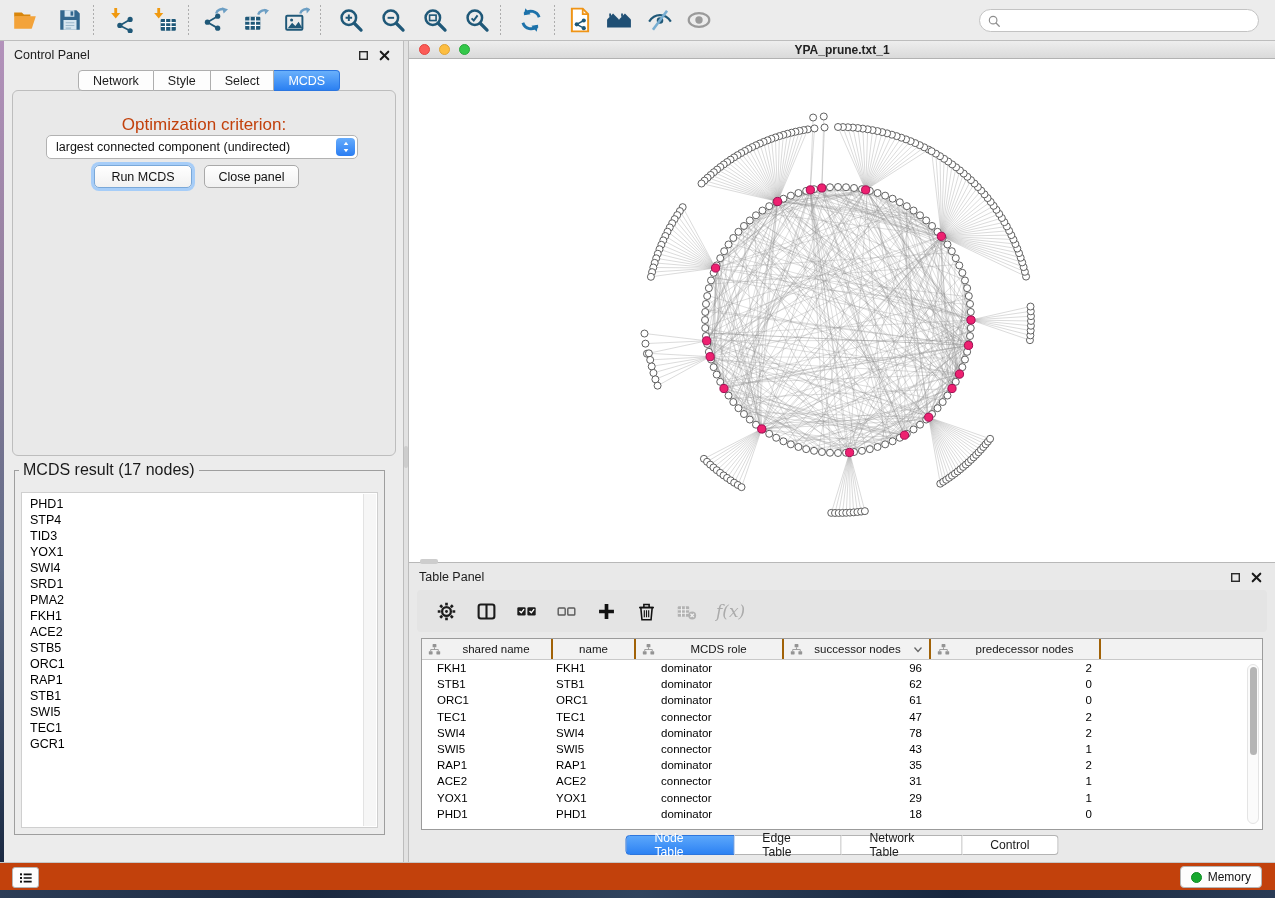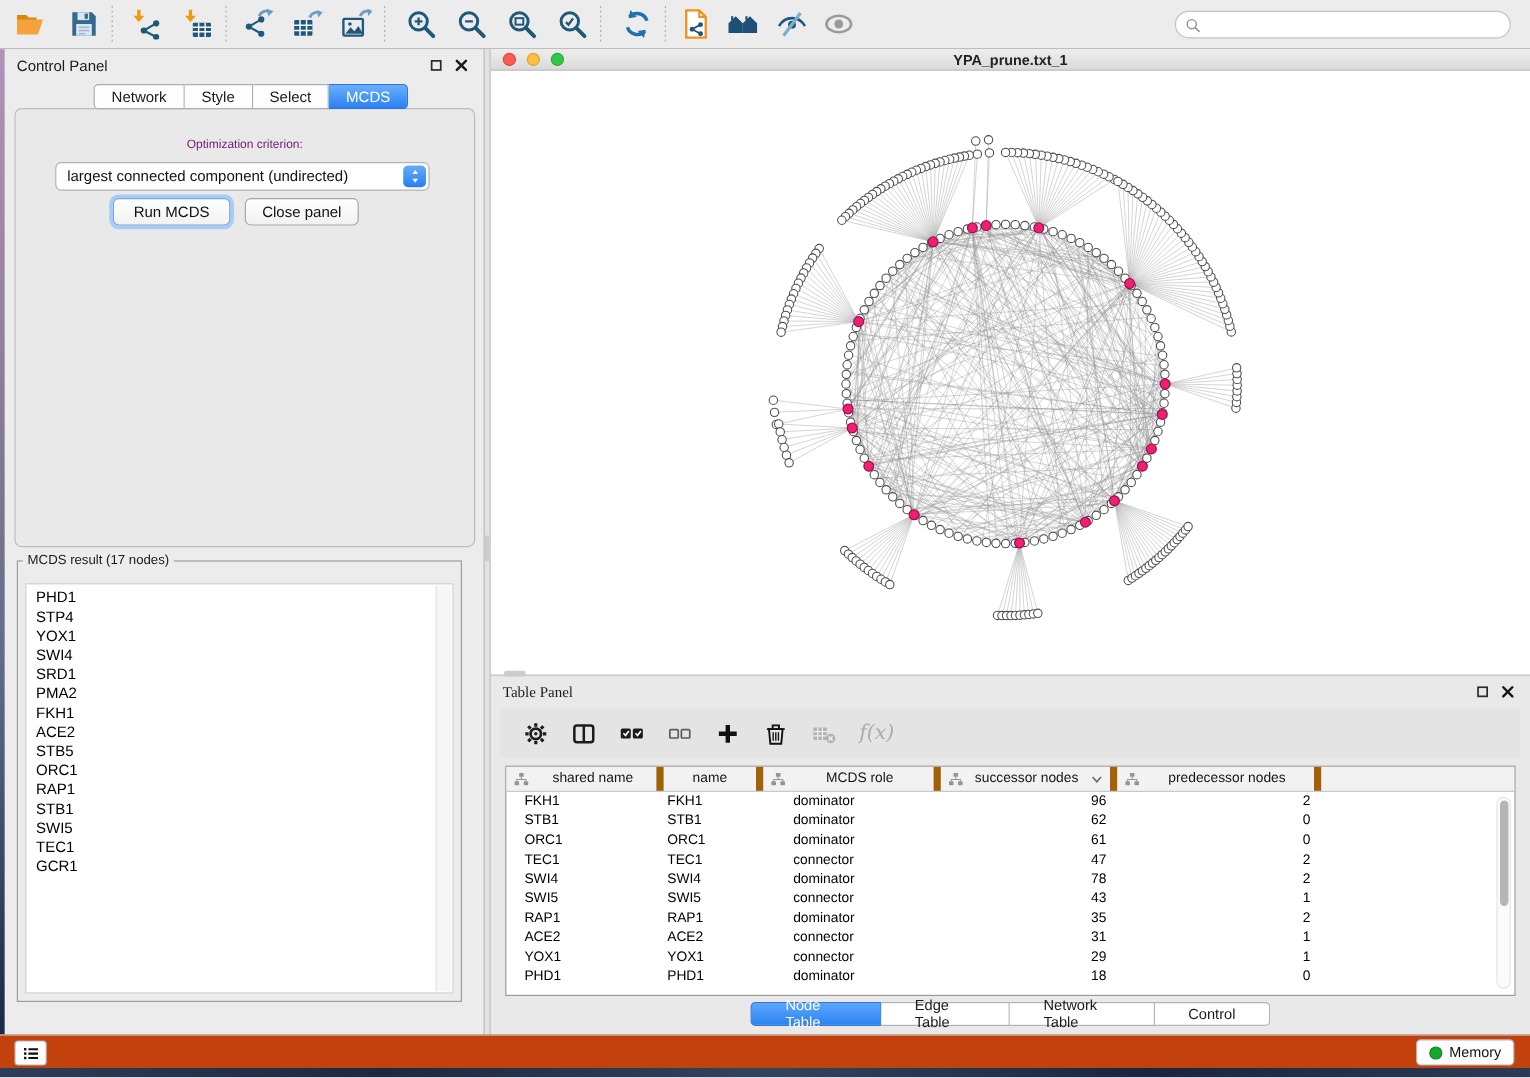--- a/index.html
+++ b/index.html
@@ -34,37 +34,37 @@
 
   .cp-tabs { position:absolute; left:74px; top:29px; display:flex; z-index:2; }
   .cp-tab { height:21px; padding:0 14px; background:#fdfdfd; border:1px solid #aeaeae; border-left:none;
             font-size:12.5px; color:#1c1c1c; display:flex; align-items:center; cursor:default; }
   .cp-tab:first-child { border-left:1px solid #aeaeae; border-radius:4px 0 0 4px; }
   .cp-tab:last-child { border-radius:0 4px 4px 0; }
   .cp-tab.active { background:linear-gradient(#69b0fb,#2b80f2); color:#fff; border-color:#2b76e0; }
 
   .cp-box { position:absolute; left:8px; top:49px; width:384px; height:366px; background:#e9e9e9;
             border:1px solid #bdbdbd; border-radius:6px; }
-  .crit-label { position:absolute; left:0; right:0; top:24px; text-align:center; font-size:10px; color:#701a75; }
+  .crit-label { position:absolute; left:0; right:0; top:24px; text-align:center; font-size:17px; color:#c2410c; }
   .dropdown { position:absolute; left:33px; top:44px; width:312px; height:24px; background:#fff;
               border:1px solid #b2b2b2; border-radius:5px; display:flex; align-items:center; cursor:default; }
   .dropdown .dd-label { flex:1; font-size:12.5px; padding-left:9px; color:#111; white-space:nowrap; overflow:hidden; }
   .dd-stepper { width:19px; height:18px; margin-right:2px; border-radius:4px;
                 background:linear-gradient(#66acfc,#2a7df2); display:flex; flex-direction:column;
                 align-items:center; justify-content:center; }
   .dd-stepper svg { width:10px; height:14px; }
   .btn-row { position:absolute; left:0; right:0; top:74px; }
   .cp-btn { position:absolute; height:23px; background:linear-gradient(#ffffff,#f1f1f1); border:1px solid #a9a9a9;
             border-radius:5px; font-size:12.5px; color:#111; font-family:inherit; }
   .btn-run { left:81px; width:98px; box-shadow:0 0 0 3px #a6cdf8; border-color:#7aa8d8; }
   .btn-closepanel { left:191px; width:95px; }
 
   .mcds-group { position:absolute; left:10px; top:420px; width:371px; height:374px;
                 border:1px solid #9e9e9e; background:transparent; }
-  .mcds-group legend { font-size:11px; color:#1a1a1a; margin-left:4px; padding:0 4px; }
+  .mcds-group legend { font-size:16px; color:#1a1a1a; margin-left:4px; padding:0 4px; }
   .mcds-list-wrap { position:absolute; left:6px; right:6px; top:13px; bottom:6px; background:#fff;
                     border:1px solid #cfcfcf; overflow:hidden; }
   .mcds-list { padding:3px 0 0 8px; }
   .mcds-item { font-size:12.5px; line-height:16px; color:#000; }
   .mcds-scroll { position:absolute; right:1px; top:1px; bottom:1px; width:13px; background:#f6f6f6;
                  border-left:1px solid #e3e3e3; }
 
   
   .v-splitter { position:absolute; left:403px; top:41px; width:6px; height:821px; background:#e2e2e2;
                 border-left:1px solid #bdbdbd; border-right:1px solid #bdbdbd; }
@@ -77,32 +77,32 @@
   .tl { position:absolute; top:3px; width:11px; height:11px; border-radius:50%; }
   .tl-red { left:10px; background:#fc5b57; border:1px solid #e2453f; }
   .tl-yellow { left:30px; background:#fdbe41; border:1px solid #e0a436; }
   .tl-green { left:50px; background:#34c84a; border:1px solid #2aa73d; }
   .net-title { position:absolute; left:0; right:0; top:2px; text-align:center; font-size:12px; font-weight:bold; color:#222; }
   .net-canvas { position:relative; width:866px; height:503px; background:#fff; }
   .h-handle { position:absolute; left:420px; top:559px; width:18px; height:5px; background:#cdcdcd; border-radius:2px; z-index:3;}
 
   
   .table-panel { position:absolute; left:409px; top:564px; width:866px; height:298px; background:#e9e9e9; }
-  .tp-title { position:absolute; left:10px; top:6px; font-size:12.5px; color:#1c1c1c;font-family:Liberation Serif, serif; }
+  .tp-title { position:absolute; left:10px; top:6px; font-size:12.5px; color:#1c1c1c; }
   .tp-float { right:33px; } .tp-close { right:12px; }
   .tp-toolbar { position:absolute; left:8px; top:26px; right:8px; height:42px; background:#e4e4e4;
                 border-radius:4px; display:flex; align-items:center; }
   .tp-icon { width:21px; height:21px; margin-left:19px; }
   .tp-icon svg { width:100%; height:100%; }
   .fx-label { margin-left:19px; font-family:"DejaVu Serif",serif; font-style:italic; font-size:17px; color:#ababab; }
 
   .node-table { position:absolute; left:12px; top:74px; width:842px; height:192px; background:#fff;
                 border:1px solid #9b9b9b; overflow:hidden; }
   .t-head { display:flex; height:21px; background:#f2f2f2; border-bottom:1px solid #c9c9c9; }
-  .th-cell { display:flex; align-items:center; border-right:6px solid #a16207; font-size:11.5px; color:#151515; }
+  .th-cell { display:flex; align-items:center; border-right:2px solid #a16207; font-size:11.5px; color:#151515; }
   .th-cell .tree { width:13px; height:13px; margin-left:6px; flex:0 0 auto; }
   .th-cell .tree svg { width:100%; height:100%; }
   .th-label { flex:1; text-align:center; white-space:nowrap; }
   .th-sort { width:12px; height:12px; margin-right:5px; }
   .th-sort svg { width:100%; height:100%; }
   .th-fill { flex:1; border-right:none; }
   .c0 { width:131px; } .c1 { width:83px; } .c2 { width:148px; } .c3 { width:147px; } .c4 { width:170px; }
   .t-body { }
   .trow { display:flex; height:16.2px; align-items:center; }
   .td { font-size:11.5px; color:#000; white-space:nowrap; }
@@ -277,20 +277,21 @@
         <button class="cp-btn btn-run">Run MCDS</button>
         <button class="cp-btn btn-closepanel">Close panel</button>
       </div>
     </div>
     <fieldset class="mcds-group">
       <legend>MCDS result (17 nodes)</legend>
       <div class="mcds-list-wrap">
         <div class="mcds-list" id="mcds-list">
             <div class="mcds-item">PHD1</div>
             <div class="mcds-item">STP4</div>
+            <div class="mcds-item">TID3</div>
             <div class="mcds-item">YOX1</div>
             <div class="mcds-item">SWI4</div>
             <div class="mcds-item">SRD1</div>
             <div class="mcds-item">PMA2</div>
             <div class="mcds-item">FKH1</div>
             <div class="mcds-item">ACE2</div>
             <div class="mcds-item">STB5</div>
             <div class="mcds-item">ORC1</div>
             <div class="mcds-item">RAP1</div>
             <div class="mcds-item">STB1</div>

